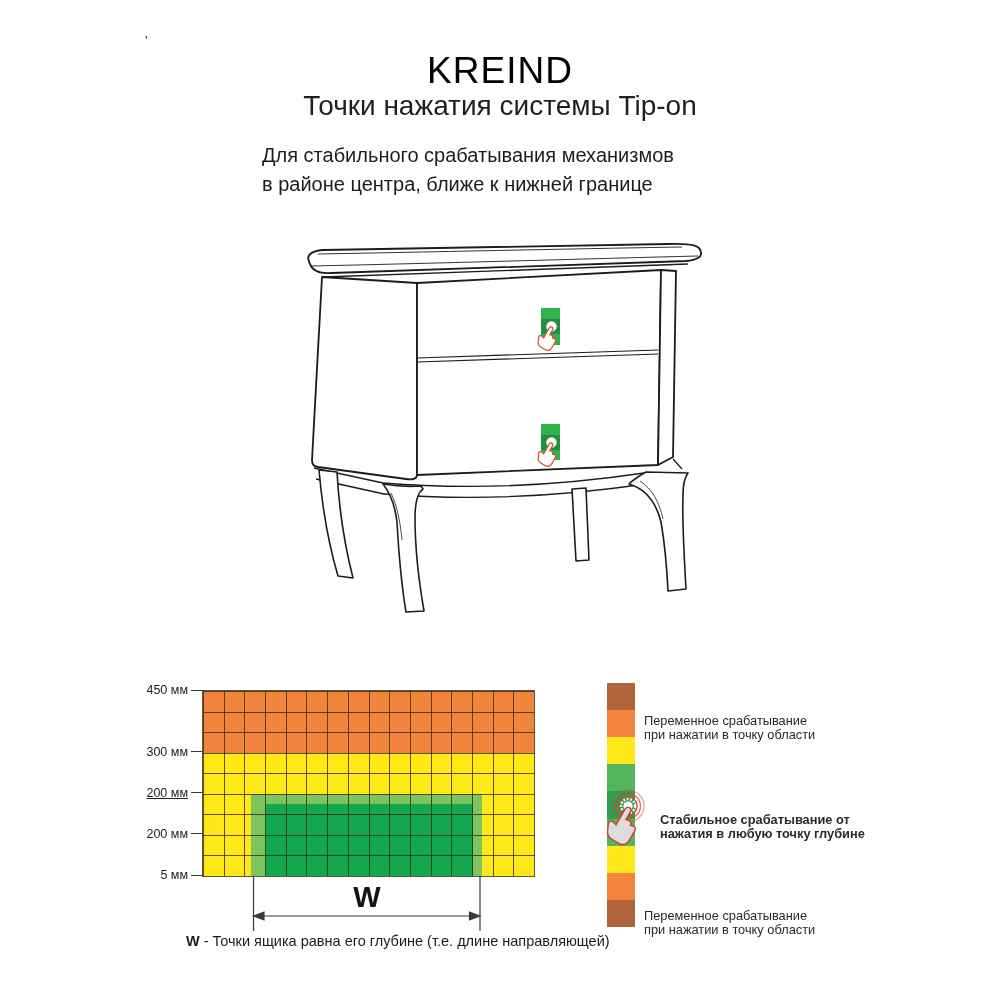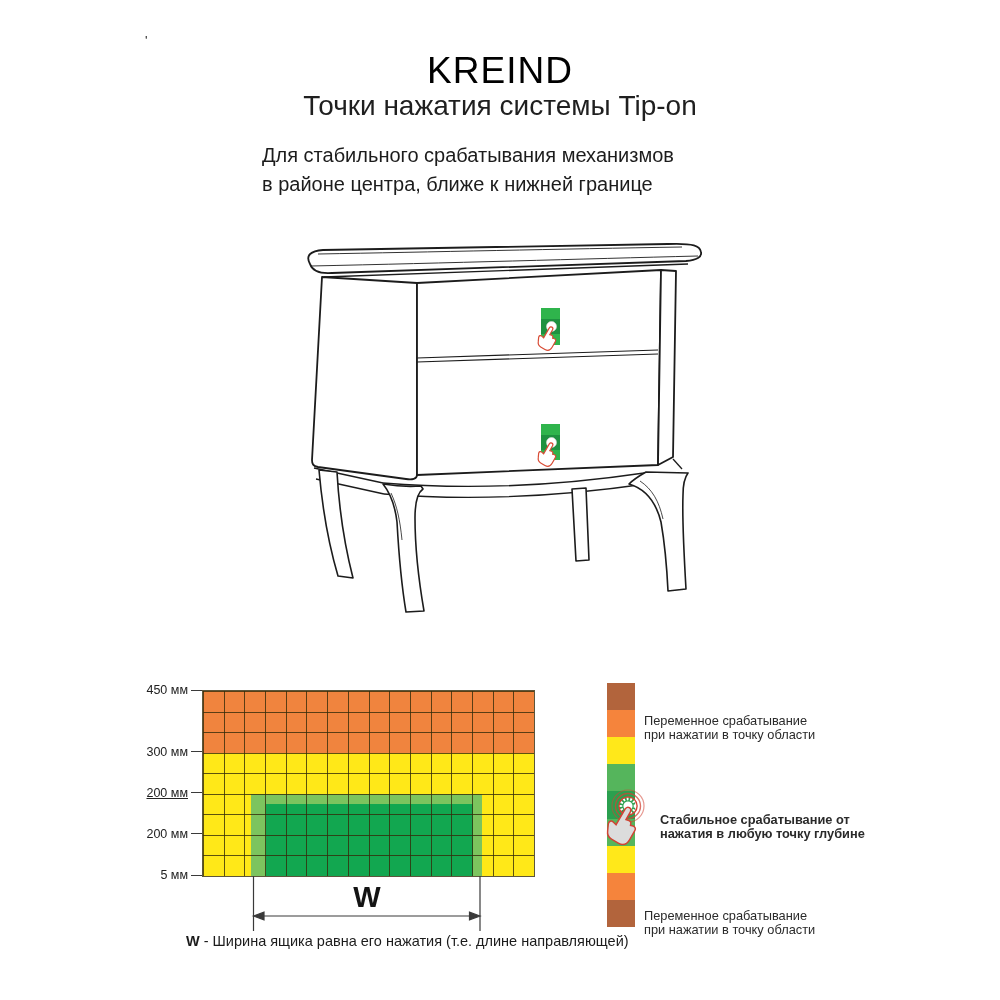--- a/index.html
+++ b/index.html
@@ -165,21 +165,21 @@
   <svg class="wdim" viewBox="0 0 331 58" xmlns="http://www.w3.org/2000/svg">
     <g stroke="#3a3a3a" stroke-width="1.2" fill="#3a3a3a">
       <line x1="51.5" y1="0" x2="51.5" y2="55"></line>
       <line x1="278" y1="0" x2="278" y2="55"></line>
       <line x1="60" y1="40" x2="270" y2="40"></line>
       <polygon points="51.5,40 62,36.2 62,43.8"></polygon>
       <polygon points="278,40 267.5,36.2 267.5,43.8"></polygon>
     </g>
   </svg>
   <div class="wlabel">W</div>
-  <div class="caption"><b>W</b><span> - Ширина ящика равна его нажатия (т.е. длине направляющей)</span></div>
+  <div class="caption"><b>W</b><span> - Точки ящика равна его глубине (т.е. длине направляющей)</span></div>
 
   <div class="legend-bar">
     <div class="seg" style="background: rgb(178, 100, 60);"></div>
     <div class="seg" style="background: rgb(245, 132, 60);"></div>
     <div class="seg" style="background: rgb(255, 232, 26);"></div>
     <div class="seg" style="background: rgb(85, 181, 92);"></div>
     <div class="seg" style="background: rgb(43, 160, 79);"></div>
     <div class="seg" style="background: rgb(85, 181, 92);"></div>
     <div class="seg" style="background: rgb(255, 232, 26);"></div>
     <div class="seg" style="background: rgb(245, 132, 60);"></div>

